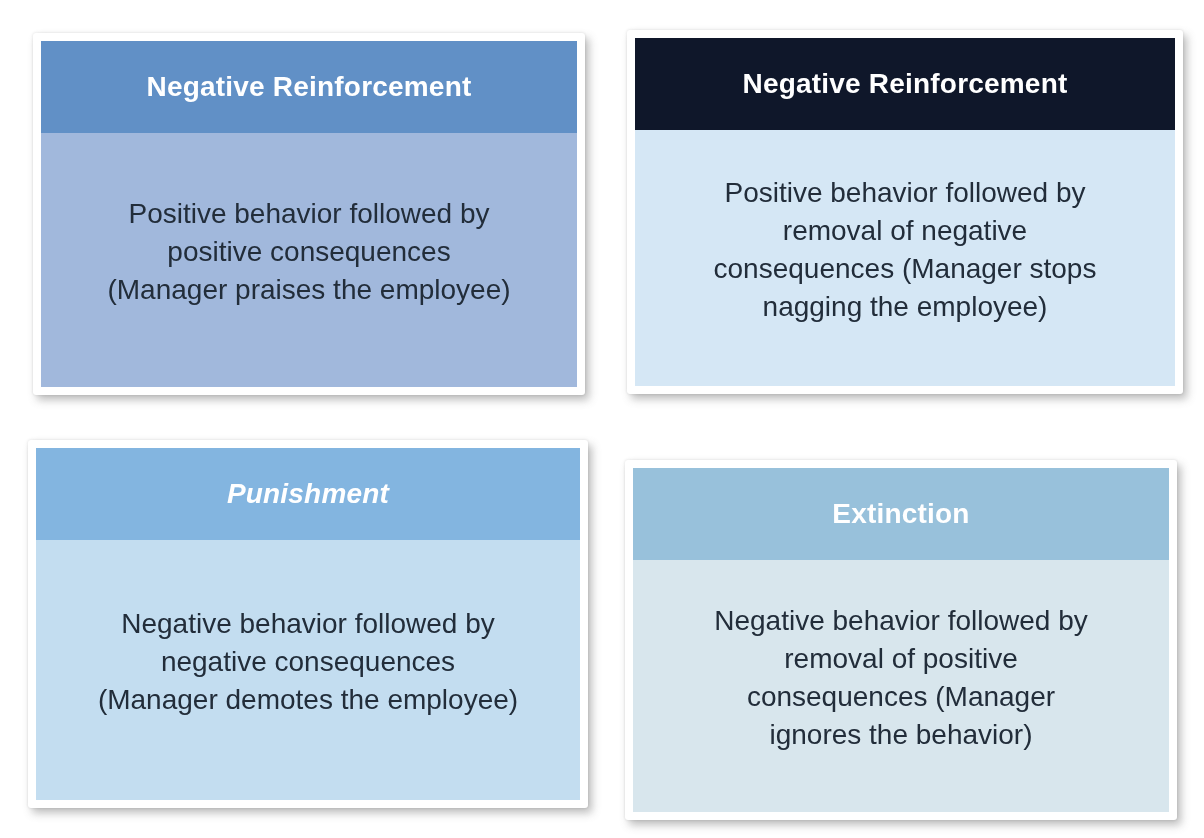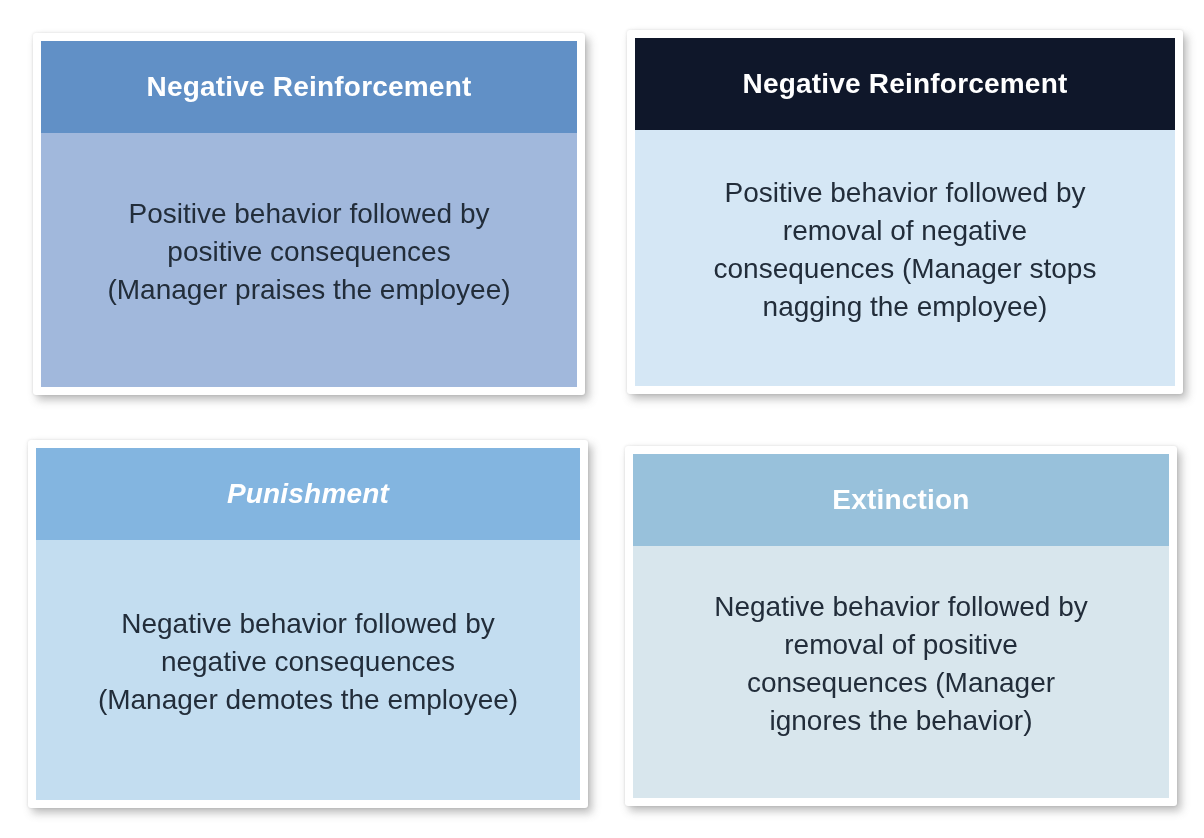--- a/index.html
+++ b/index.html
@@ -19,21 +19,21 @@
     background: #ffffff;
     border-radius: 3px;
     padding: 8px;               
     box-shadow: 0 0 3px rgba(0,0,0,0.12), 4px 5px 9px rgba(110,110,110,0.45);
     display: flex;
     flex-direction: column;
   }
   .card-1 { left: 33px;  top: 33px;  width: 552px; height: 362px; }
   .card-2 { left: 627px; top: 30px;  width: 556px; height: 364px; }
   .card-3 { left: 28px;  top: 440px; width: 560px; height: 368px; }
-  .card-4 { left: 625px; top: 446px; width: 552px; height: 360px; }
+  .card-4 { left: 625px; top: 460px; width: 552px; height: 360px; }
   .card-header {
     height: 92px;
     flex: 0 0 92px;
     display: flex;
     align-items: center;
     justify-content: center;
   }
   .card-title {
     color: #ffffff;
     font-size: 28px;

